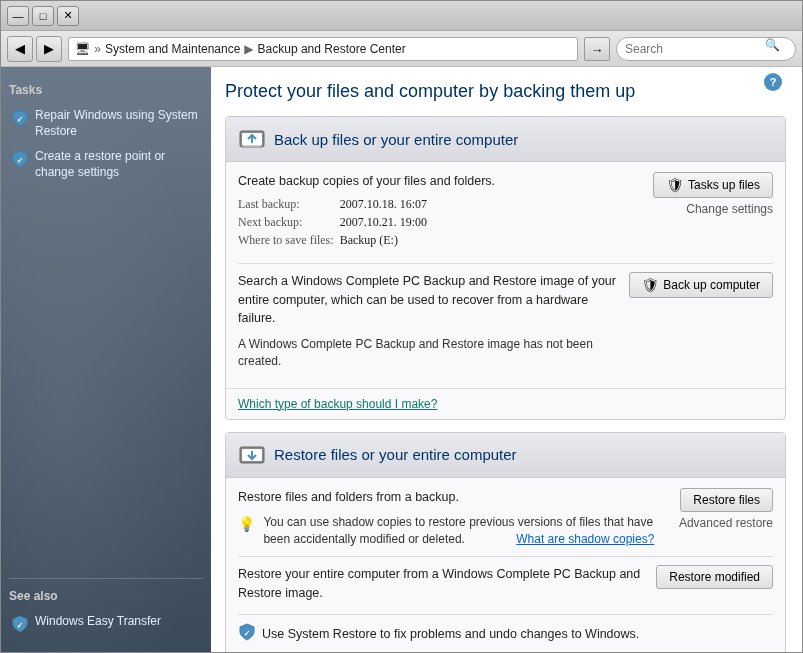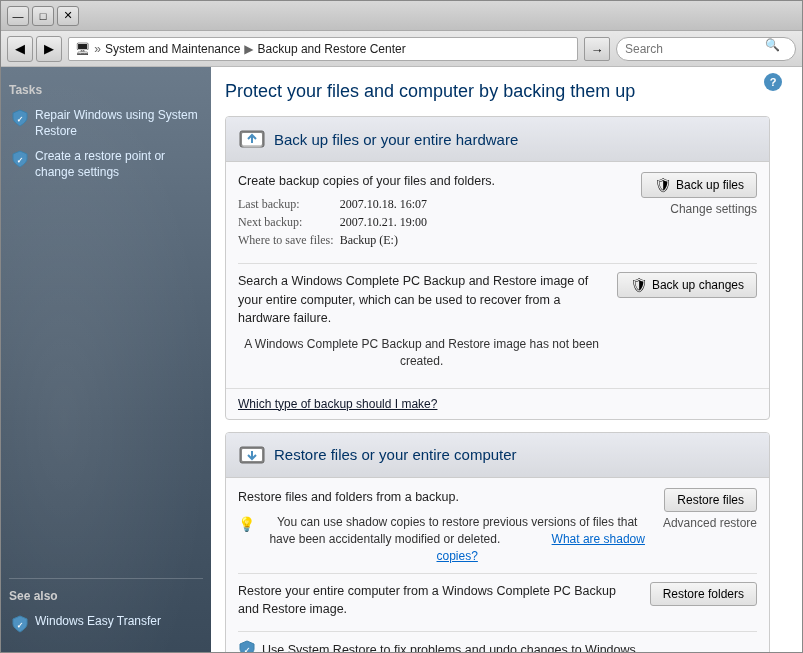--- a/index.html
+++ b/index.html
@@ -34,21 +34,21 @@
     .sidebar-icon { width: 18px; height: 18px; flex-shrink: 0; display: flex; align-items: center; justify-content: center; margin-top: 1px; }
     .sidebar-item-label { font-size: 12px; color: #ddeeff; line-height: 1.3; }
     .sidebar-divider { height: 1px; background: rgba(255,255,255,0.2); margin: 10px 0; }
     .see-also-title { font-size: 12px; color: #ccc; margin-bottom: 8px; font-weight: bold; }
 
     
     .content-area { flex: 1; background: #fff; display: flex; flex-direction: column; overflow: hidden; position: relative; }
 
     .help-icon { position: absolute; top: 6px; right: 20px; width: 18px; height: 18px; background: #4a8fc0; border-radius: 50%; display: flex; align-items: center; justify-content: center; color: #fff; font-weight: bold; font-size: 11px; cursor: pointer; z-index: 10; }
 
-    .content-scroll { flex: 1; overflow-y: auto; padding: 14px 32px 14px 14px; }
+    .content-scroll { flex: 1; overflow-y: auto; padding: 14px 16px 14px 14px; }
     .page-title { font-size: 18px; color: #003366; margin-bottom: 14px; font-weight: normal; }
 
     
     .section-box { border: 1px solid #ccc; border-radius: 4px; margin-bottom: 12px; overflow: hidden; background: #f9f9fb; }
     .section-header { background: linear-gradient(to bottom, #e8eaf0, #d8dadf); padding: 8px 12px; display: flex; align-items: center; gap: 8px; border-bottom: 1px solid #ccc; }
     .section-header-icon { width: 28px; height: 28px; flex-shrink: 0; }
     .section-title { font-size: 15px; color: #003366; font-weight: normal; }
 
     .section-body { padding: 10px 12px; }
     .section-row { display: flex; align-items: flex-start; justify-content: space-between; margin-bottom: 8px; }
@@ -62,23 +62,23 @@
     .backup-info td:first-child { color: #555; white-space: nowrap; }
 
     .section-separator { height: 1px; background: #ddd; margin: 8px 0; }
 
     .win-btn { padding: 4px 12px; background: linear-gradient(to bottom, #f5f5f5, #e0e0e0); border: 1px solid #aaa; border-radius: 3px; font-size: 12px; cursor: pointer; white-space: nowrap; display: flex; align-items: center; gap: 4px; }
     .btn-icon { font-size: 14px; }
     .link-text { font-size: 12px; color: #555; text-decoration: none; cursor: pointer; }
     .blue-link { color: #0066cc; text-decoration: underline; cursor: pointer; font-size: 12px; margin-left: 48px; }
 
     .which-backup { padding: 8px 12px; border-top: 1px solid #ddd; font-size: 12px; }
-    .which-link { color: #0f172a; text-decoration: underline; cursor: pointer; }
-
-    .small-note { display: flex; align-items: flex-start; gap: 4px; margin-top: 4px; text-align: center; }
+    .which-link { color: #0f766e; text-decoration: underline; cursor: pointer; }
+
+    .small-note { display: flex; align-items: flex-start; gap: 4px; margin-top: 4px; }
     .small-note-text { font-size: 12px; color: #333; line-height: 1.4; }
 
     
     .content-scroll::-webkit-scrollbar { width: 16px; }
     .content-scroll::-webkit-scrollbar-track { background: #f0f0f0; border-left: 1px solid #ddd; }
     .content-scroll::-webkit-scrollbar-thumb { background: linear-gradient(to right, #ccc, #bbb); border: 1px solid #aaa; }
 
     
     .shield-svg { width: 18px; height: 18px; }
   </style>
@@ -165,21 +165,21 @@
           <div class="section-header">
             <div class="section-header-icon">
               <svg viewBox="0 0 28 28" width="28" height="28">
                 <rect x="2" y="6" width="24" height="16" rx="2" fill="#888" stroke="#666" stroke-width="1"></rect>
                 <rect x="4" y="8" width="20" height="12" rx="1" fill="#fff"></rect>
                 <path d="M10 14 L14 10 L18 14" fill="none" stroke="#4a8fc0" stroke-width="2"></path>
                 <line x1="14" y1="10" x2="14" y2="18" stroke="#4a8fc0" stroke-width="2"></line>
                 <path d="M4 20 C4 22 6 22 8 22 L20 22 C22 22 24 22 24 20" fill="#ccc" stroke="#aaa" stroke-width="1"></path>
               </svg>
             </div>
-            <span class="section-title">Back up files or your entire hardware</span>
+            <span class="section-title">Back up files or your entire computer</span>
           </div>
 
           <div class="section-body">
 
             <div class="section-row">
               <div class="section-text">
                 <p>Create backup copies of your files and folders.</p>
                 <div class="backup-info">
                   <table>
                     <tbody>
@@ -195,39 +195,39 @@
                       <td>Where to save files:</td>
                       <td>Backup (E:)</td>
                     </tr>
                   </tbody>
                     </table>
                 </div>
               </div>
               <div class="section-btn-area">
                 <button class="win-btn">
                   <span class="btn-icon">🛡</span>
-                  <span>Back up files</span>
+                  <span>Tasks up files</span>
                 </button>
                 <a class="link-text">Change settings</a>
               </div>
             </div>
 
             <div class="section-separator"></div>
 
             <div class="section-row">
               <div class="section-text">
                 <p>Search a Windows Complete PC Backup and Restore image of your entire computer, which can be used to recover from a hardware failure.</p>
                 <div class="small-note" style="margin-top:8px;">
                   <span class="small-note-text">A Windows Complete PC Backup and Restore image has not been created.</span>
                 </div>
               </div>
               <div class="section-btn-area">
                 <button class="win-btn">
                   <span class="btn-icon">🛡</span>
-                  <span>Back up changes</span>
+                  <span>Back up computer</span>
                 </button>
               </div>
             </div>
           </div>
 
           <div class="which-backup">
             <a class="which-link">Which type of backup should I make?</a>
           </div>
         </div>
 
@@ -266,21 +266,21 @@
             </div>
 
             <div class="section-separator"></div>
 
             <div class="section-row">
               <div class="section-text">
                 <p>Restore your entire computer from a Windows Complete PC Backup and Restore image.</p>
               </div>
               <div class="section-btn-area">
                 <button class="win-btn">
-                  <span>Restore folders</span>
+                  <span>Restore modified</span>
                 </button>
               </div>
             </div>
 
             <div class="section-separator"></div>
 
             <div class="section-row" style="margin-bottom:0;">
               <div style="display:flex; align-items:center; gap:6px;">
                 <div>
                   <svg viewBox="0 0 18 18" width="18" height="18">

